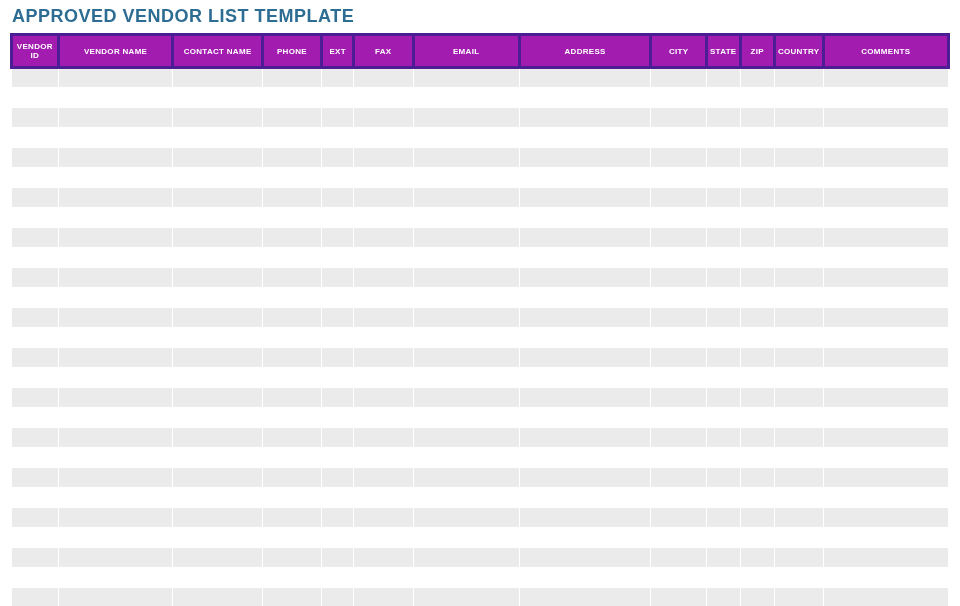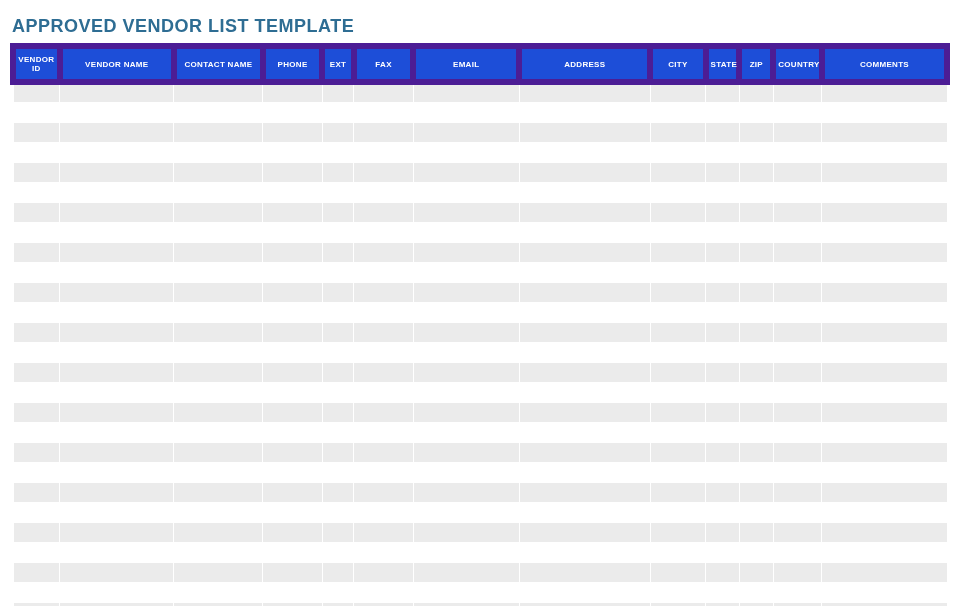--- a/index.html
+++ b/index.html
@@ -13,36 +13,36 @@
     overflow: hidden;
   }
   .page {
     padding: 6px 10px 10px 10px;
   }
   .title {
     color: #2e6d93;
     font-size: 18px;
     font-weight: 700;
     letter-spacing: 0.5px;
-    margin: 10px 0 6px 2px;
+    margin: 0 0 6px 2px;
   }
   table {
     border-collapse: collapse;
     width: 100%;
     table-layout: fixed;
   }
   th {
-    background: #1d4ed8;
+    background: #a21caf;
     color: #ffffff;
     font-size: 8px;
     font-weight: 700;
     letter-spacing: 0.3px;
     text-align: center;
     padding: 6px 2px;
-    border: 6px solid #4c1d95;
+    border: 3px solid #4c1d95;
     text-transform: uppercase;
   }
   td {
     height: 20px;
     border: 1px solid #ffffff;
     font-size: 9px;
     padding: 0 2px;
   }
   tr.odd td { background: #ebebeb; }
   tr.even td { background: #ffffff; }

